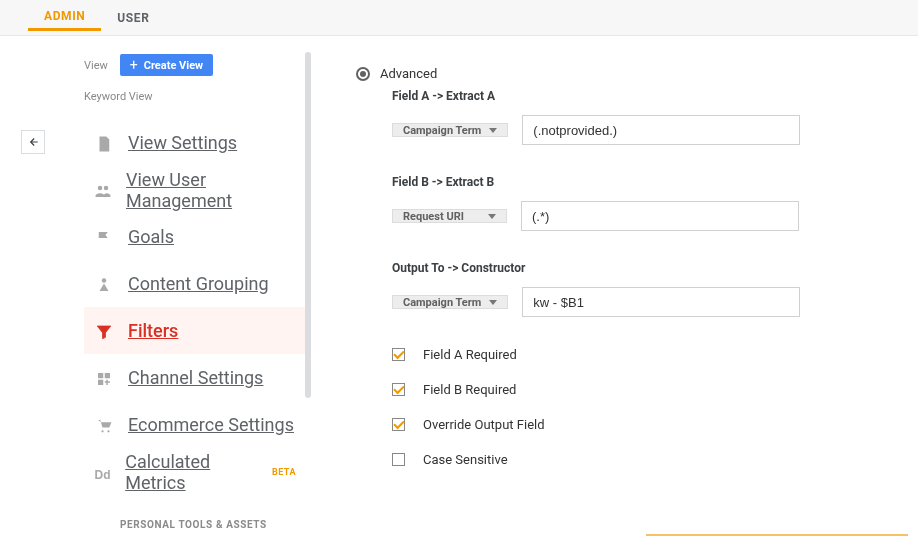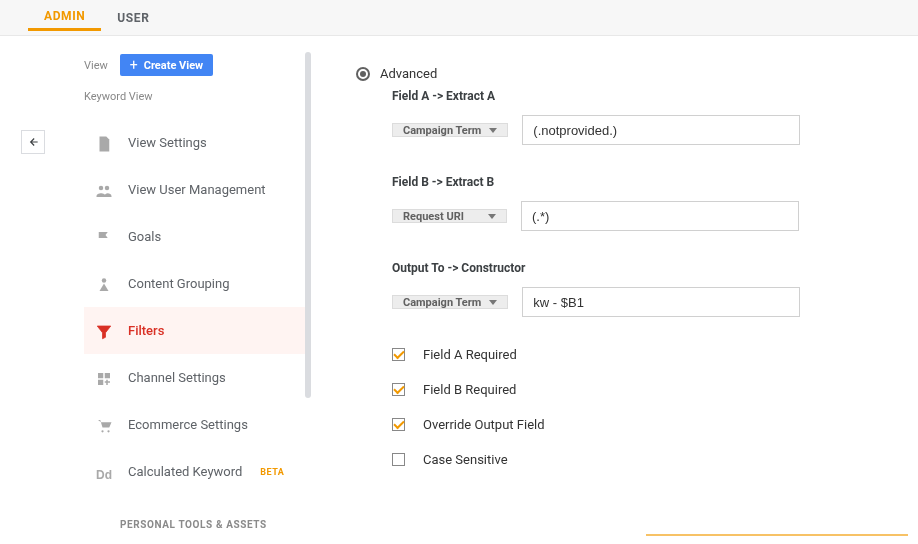--- a/index.html
+++ b/index.html
@@ -25,21 +25,21 @@
   .view-row { margin-bottom:14px; }
   .view-label { font-size:11px; color:#888; }
 
   .create-btn { display:inline-flex; align-items:center; gap:6px; background:#4285f4; color:#fff; font-size:11px; font-weight:700; padding:4px 10px; border-radius:2px; cursor:pointer; }
   .create-btn .plus { font-size:14px; font-weight:400; line-height:1; }
 
   .keyword-view { font-size:11px; color:#888; margin-bottom:16px; }
 
   .nav-item { display:flex; align-items:center; gap:14px; height:47px; padding:0 10px; cursor:pointer; }
   .nav-item.active { background:#fff4f2; }
-  .nav-item .label { font-size:13px; color:#5f6368; }
+  .nav-item .label { font-size:18px; color:#5f6368;text-decoration:underline; }
   .nav-item.active .label { color:#d93025; font-weight:500; }
   .nav-item.active .icn svg { fill:#d93025; stroke:#d93025; }
   .icn { width:20px; height:20px; display:flex; align-items:flex-end; justify-content:center; color:#a9a9a9; }
   .icn svg { width:18px; height:18px; fill:#a9a9a9; }
   .beta { font-size:9px; font-weight:700; color:#f29900; letter-spacing:0.5px; margin-left:4px; }
 
   .section-title { font-size:10px; font-weight:700; letter-spacing:0.6px; color:#8a8a8a; margin:24px 0 6px 4px;padding-left:32px; }
 
   .main { flex:1; padding:30px 20px 0 40px; position:relative; }
   .radio-row { display:flex; align-items:center; gap:10px; margin-bottom:8px; }
@@ -162,21 +162,21 @@
             <circle cx="18" cy="19" r="1.5"></circle>
           </svg>
         </span>
       <span class="label">Ecommerce Settings</span>
     </div>
 
     <div class="nav-item">
       <span class="icn">
           <span class="Dd">Dd</span>
         </span>
-      <span class="label">Calculated Keyword</span>
+      <span class="label">Calculated Metrics</span>
       <span class="beta">BETA</span>
     </div>
 
     <div class="section-title">PERSONAL TOOLS &amp; ASSETS</div>
   </div>
 
   <div class="main">
 
     <div class="radio-row">
       <span class="radio-outer">

